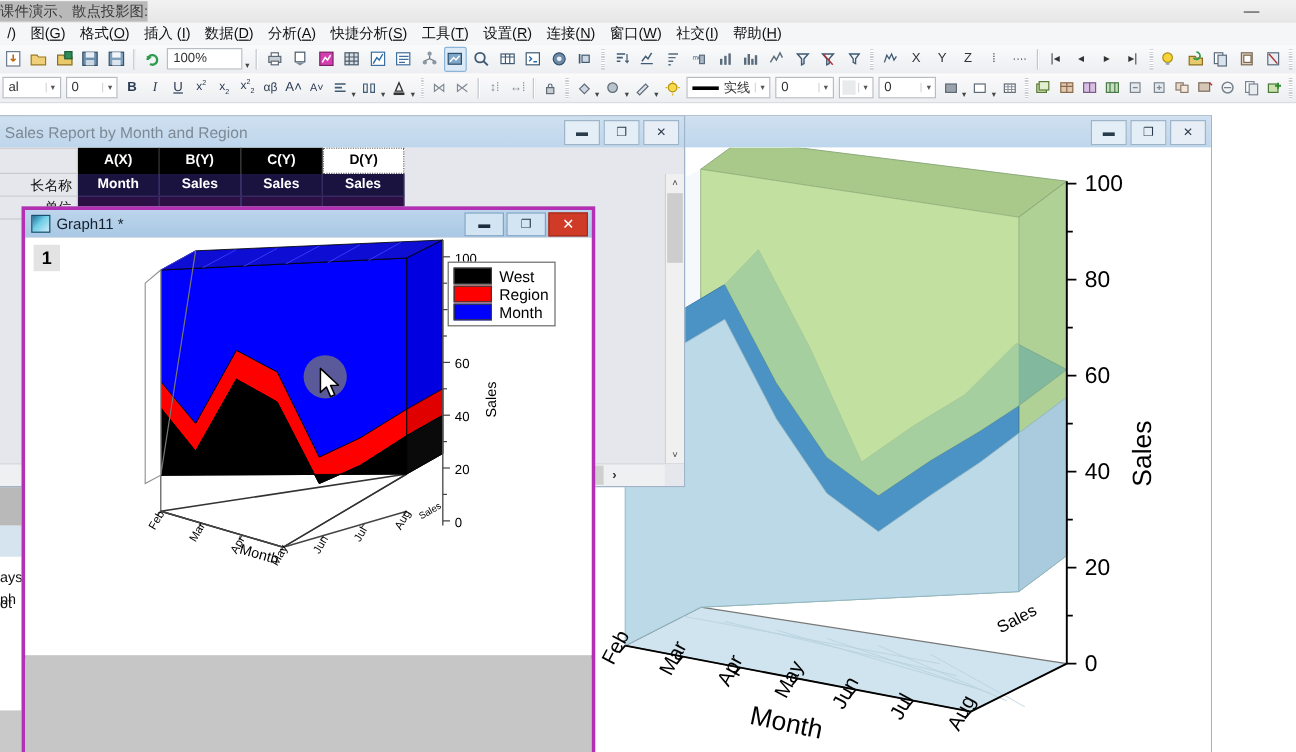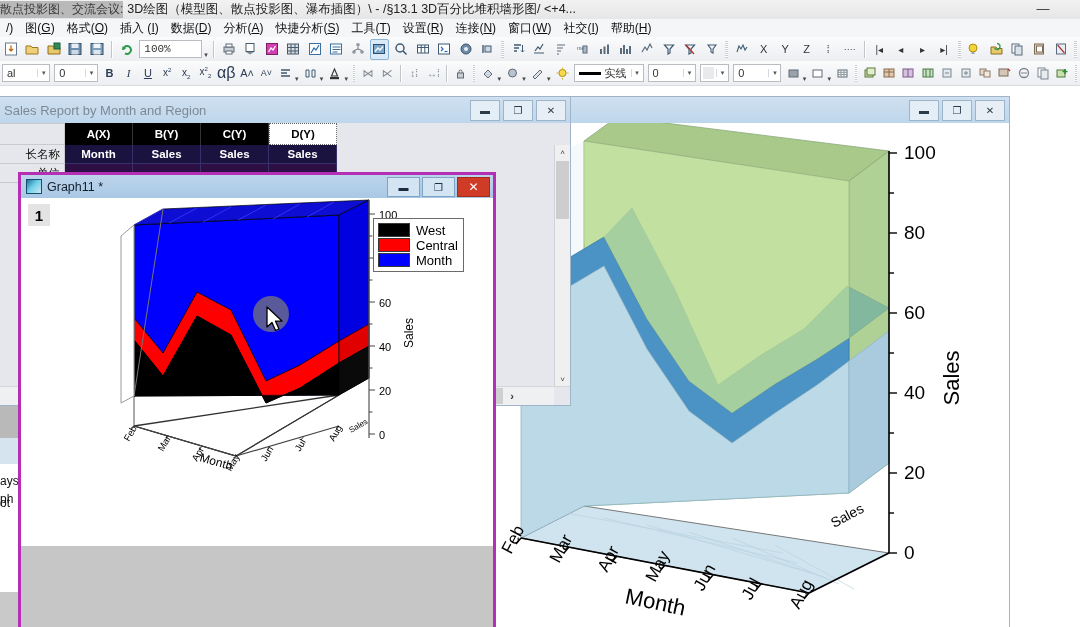--- a/index.html
+++ b/index.html
@@ -220,22 +220,21 @@
   .ls-text{position:absolute;left:0;font-size:12px;color:#111;white-space:nowrap;}
   #ls-t1{top:474px;}
   #ls-t2{top:492px;}
   #ls-t3{top:496px;}
   #ls-bottomgray{position:absolute;left:0;top:592px;width:18px;height:35px;background:#c9c9c9;}
 </style>
 </head>
 <body>
 
 <div class="abs" id="titlebar">
-    <span id="title-hl">散点投影图、交流会议:</span>
-    <span id="title-text" style="padding-left:4px;">3D绘图（模型图、散点投影图、瀑布插图）\ - /§13.1  3D百分比堆积墙形图/ &lt;+4...</span>
+    <span id="title-hl">课件演示、散点投影图:</span>
   <span id="title-min">—</span>
 </div>
 
 <div class="abs" id="menubar">
   <span class="menu-item">/)</span>
   <span class="menu-item">图(<u>G</u>)</span>
   <span class="menu-item">格式(<u>O</u>)</span>
   <span class="menu-item">插入 (<u>I</u>)</span>
   <span class="menu-item">数据(<u>D</u>)</span>
   <span class="menu-item">分析(<u>A</u>)</span>
@@ -280,21 +279,21 @@
         <rect x="3.5" y="8" width="7" height="4.5" fill="#dde6ee"></rect>
       </svg>
   </div>
   <div class="tb-sep"></div>
   <div class="tb-btn">
     <svg width="14" height="14" viewBox="0 0 14 14">
         <path d="M3 8a4 4 0 1 1 2 3.4" stroke="#2e9b4e" stroke-width="2" fill="none"></path>
         <path d="M2 4.5l1.5 3.5L6.5 6z" fill="#2e9b4e"></path>
       </svg>
   </div>
-  <div class="tb-combo" style="width:66px;font-family:Liberation Mono, monospace;">
+  <div class="tb-combo" style="width:66px;">
     <span class="cv">100%</span>
   </div>
   <span class="tb-dropmark">▾</span>
   <div class="tb-sep"></div>
   <div class="tb-btn">
     <svg width="14" height="14" viewBox="0 0 14 14">
         <rect x="2" y="5" width="10" height="5" fill="#c9ced4" stroke="#5f6a76"></rect>
         <rect x="4" y="2" width="6" height="3" fill="#fff" stroke="#5f6a76"></rect>
         <rect x="4" y="9" width="6" height="3" fill="#fff" stroke="#5f6a76"></rect>
       </svg>
@@ -522,21 +521,21 @@
   <div class="tb-btn">
       <span style="font-size:10px;">x<sup style="font-size:6px;">2</sup></span>
     </div>
   <div class="tb-btn">
       <span style="font-size:10px;">x<sub style="font-size:6px;">2</sub></span>
     </div>
   <div class="tb-btn">
       <span style="font-size:10px;">x<sup style="font-size:6px;">2</sup><sub style="font-size:6px;">2</sub></span>
     </div>
   <div class="tb-btn">
-      <span style="font-size:16px;">αβ</span>
+      <span style="font-size:10px;">αβ</span>
     </div>
   <div class="tb-btn">
       <span style="font-size:11px;">A˄</span>
     </div>
   <div class="tb-btn">
       <span style="font-size:9px;">A˅</span>
     </div>
   <div class="tb-btn">
     <svg width="13" height="13" viewBox="0 0 13 13">
         <path d="M2 3h9M2 6h6M2 9h9" stroke="#3f5a73" stroke-width="1.3"></path>
@@ -965,21 +964,21 @@
   <div id="g11-footer"></div>
 </div>
 
 <div class="legendbox" id="g11-legend">
   <div class="legend-row">
     <span class="legend-sw" style="background:#000000;"></span>
     <span class="legend-lbl">West</span>
   </div>
   <div class="legend-row">
     <span class="legend-sw" style="background:#ff0000;"></span>
-    <span class="legend-lbl">Central</span>
+    <span class="legend-lbl">Region</span>
   </div>
   <div class="legend-row">
     <span class="legend-sw" style="background:#0000ff;"></span>
     <span class="legend-lbl">Month</span>
   </div>
 </div>
 
 <div class="abs" id="cursor-halo"></div>
 <svg class="abs" id="cursor-arrow" width="20" height="28" viewBox="0 0 20 28">
   <path d="M1,1 L1,21 L6,16.5 L9.5,24.5 L13,23 L9.5,15.2 L16,15 Z" fill="#fff" stroke="#000" stroke-width="1.3" stroke-linejoin="round"></path>

